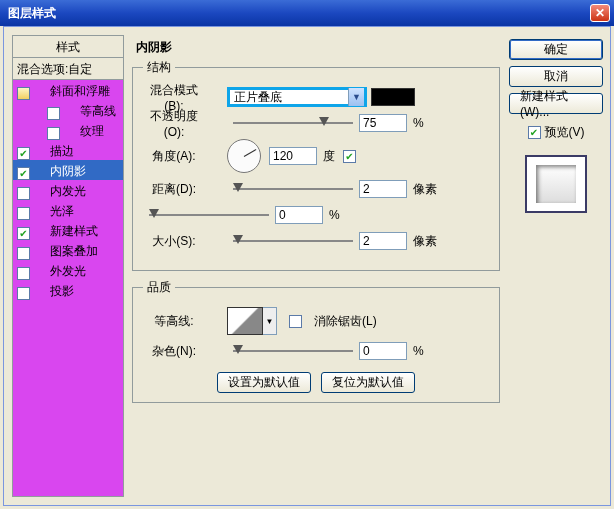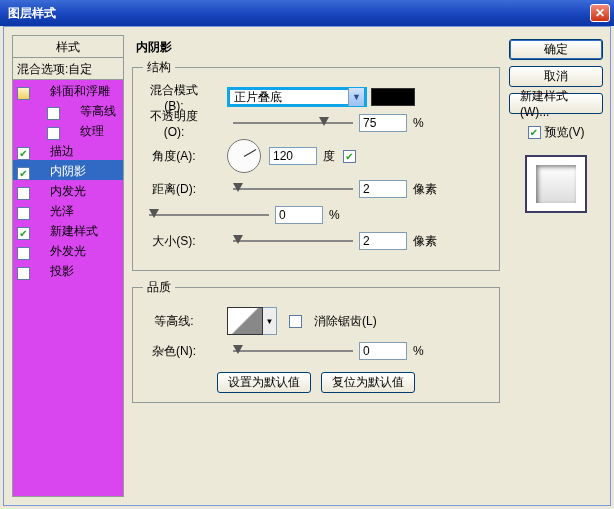--- a/index.html
+++ b/index.html
@@ -96,20 +96,24 @@
         <div class="style-row">
           <span class="cb"></span>
           <span>光泽</span>
         </div>
         <div class="style-row">
           <span class="cb">✔</span>
           <span>新建样式</span>
         </div>
         <div class="style-row">
           <span class="cb"></span>
+          <span>图案叠加</span>
+        </div>
+        <div class="style-row">
+          <span class="cb"></span>
           <span>外发光</span>
         </div>
         <div class="style-row">
           <span class="cb"></span>
           <span>投影</span>
         </div>
       </div>
   </div>
 
   <div class="effect-area">

